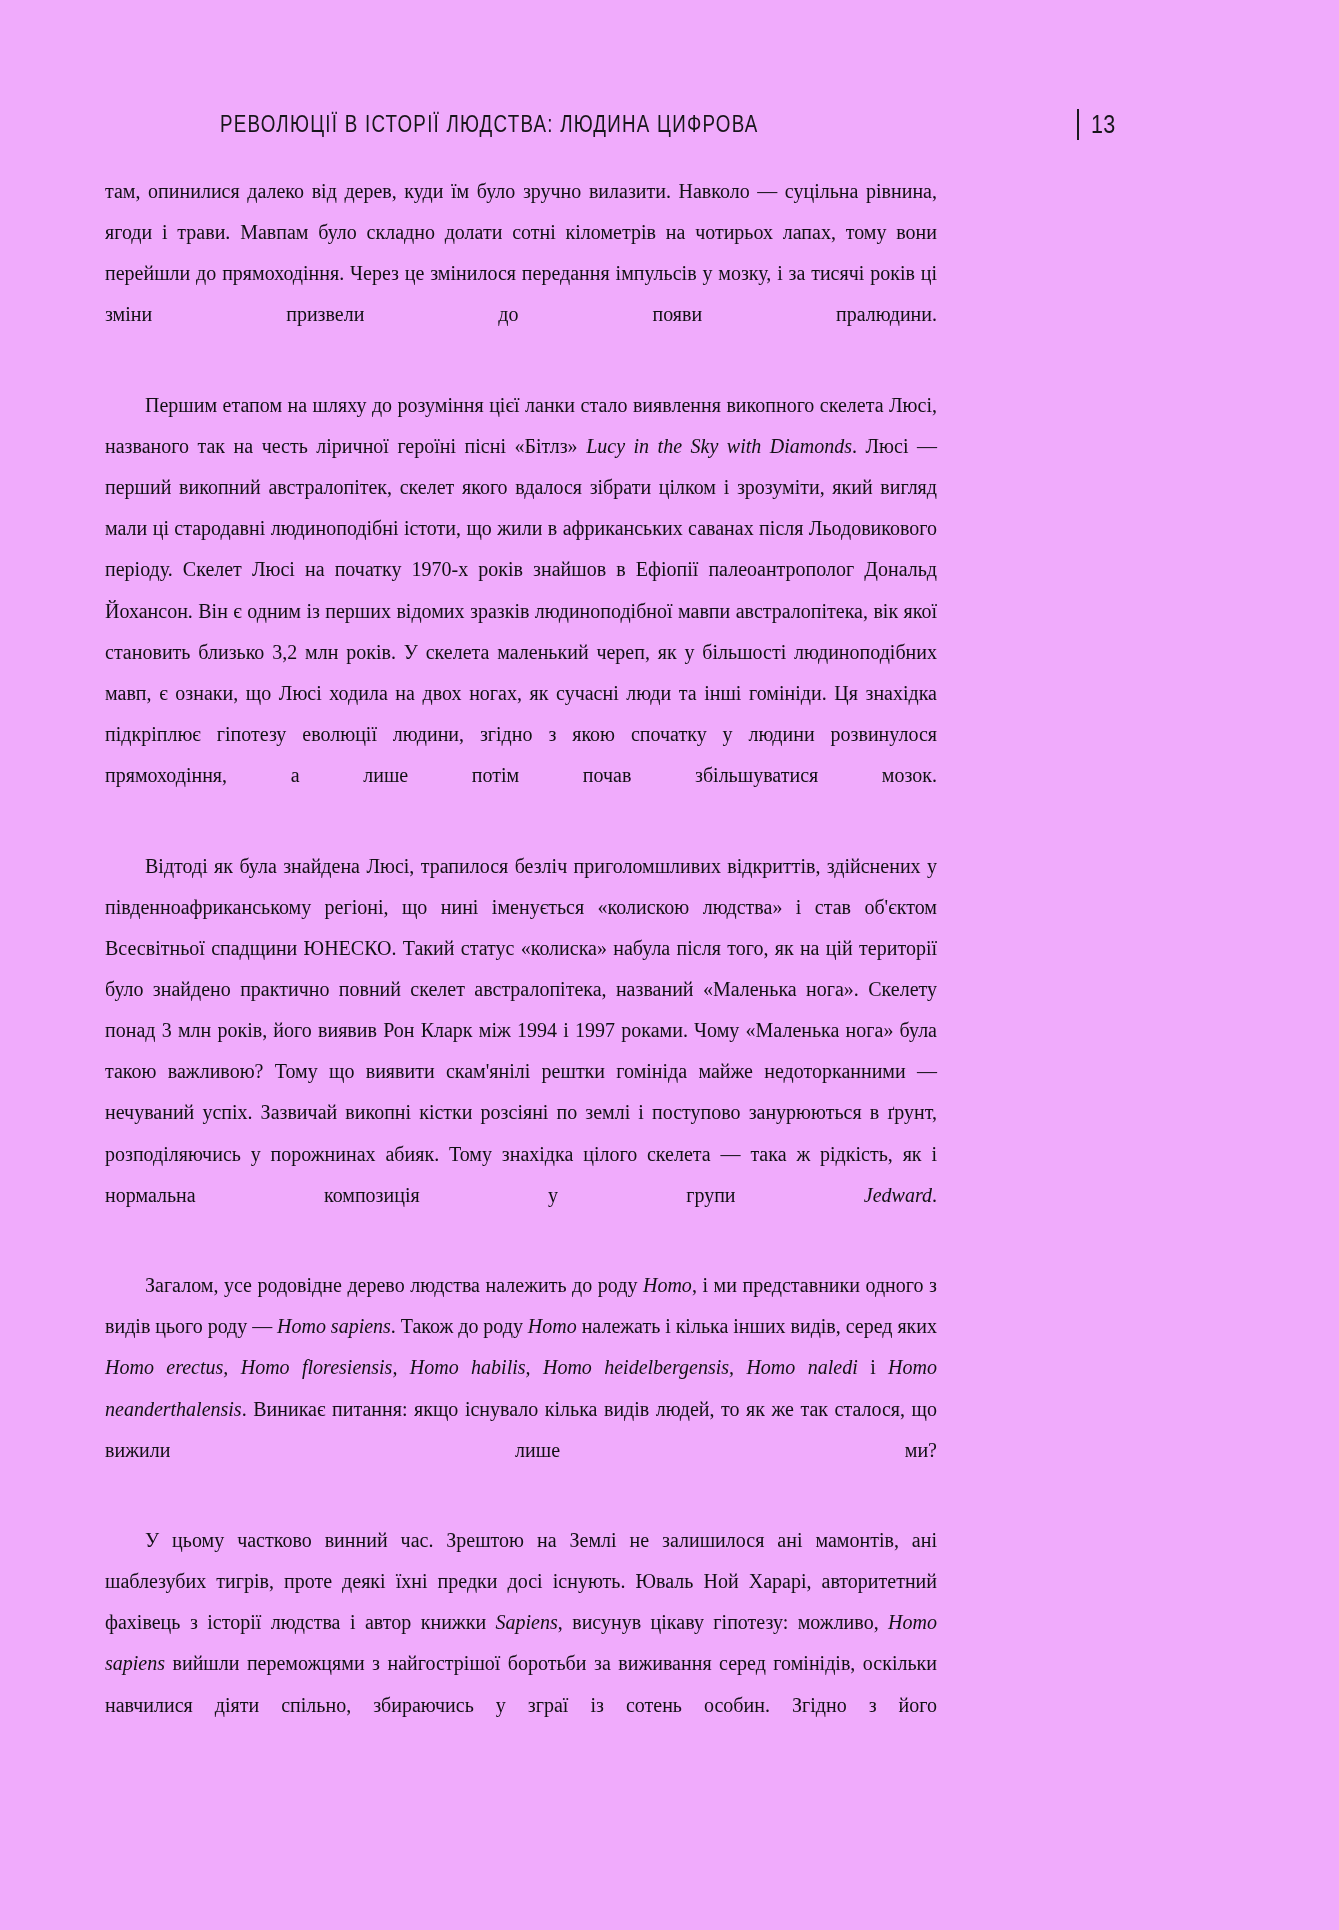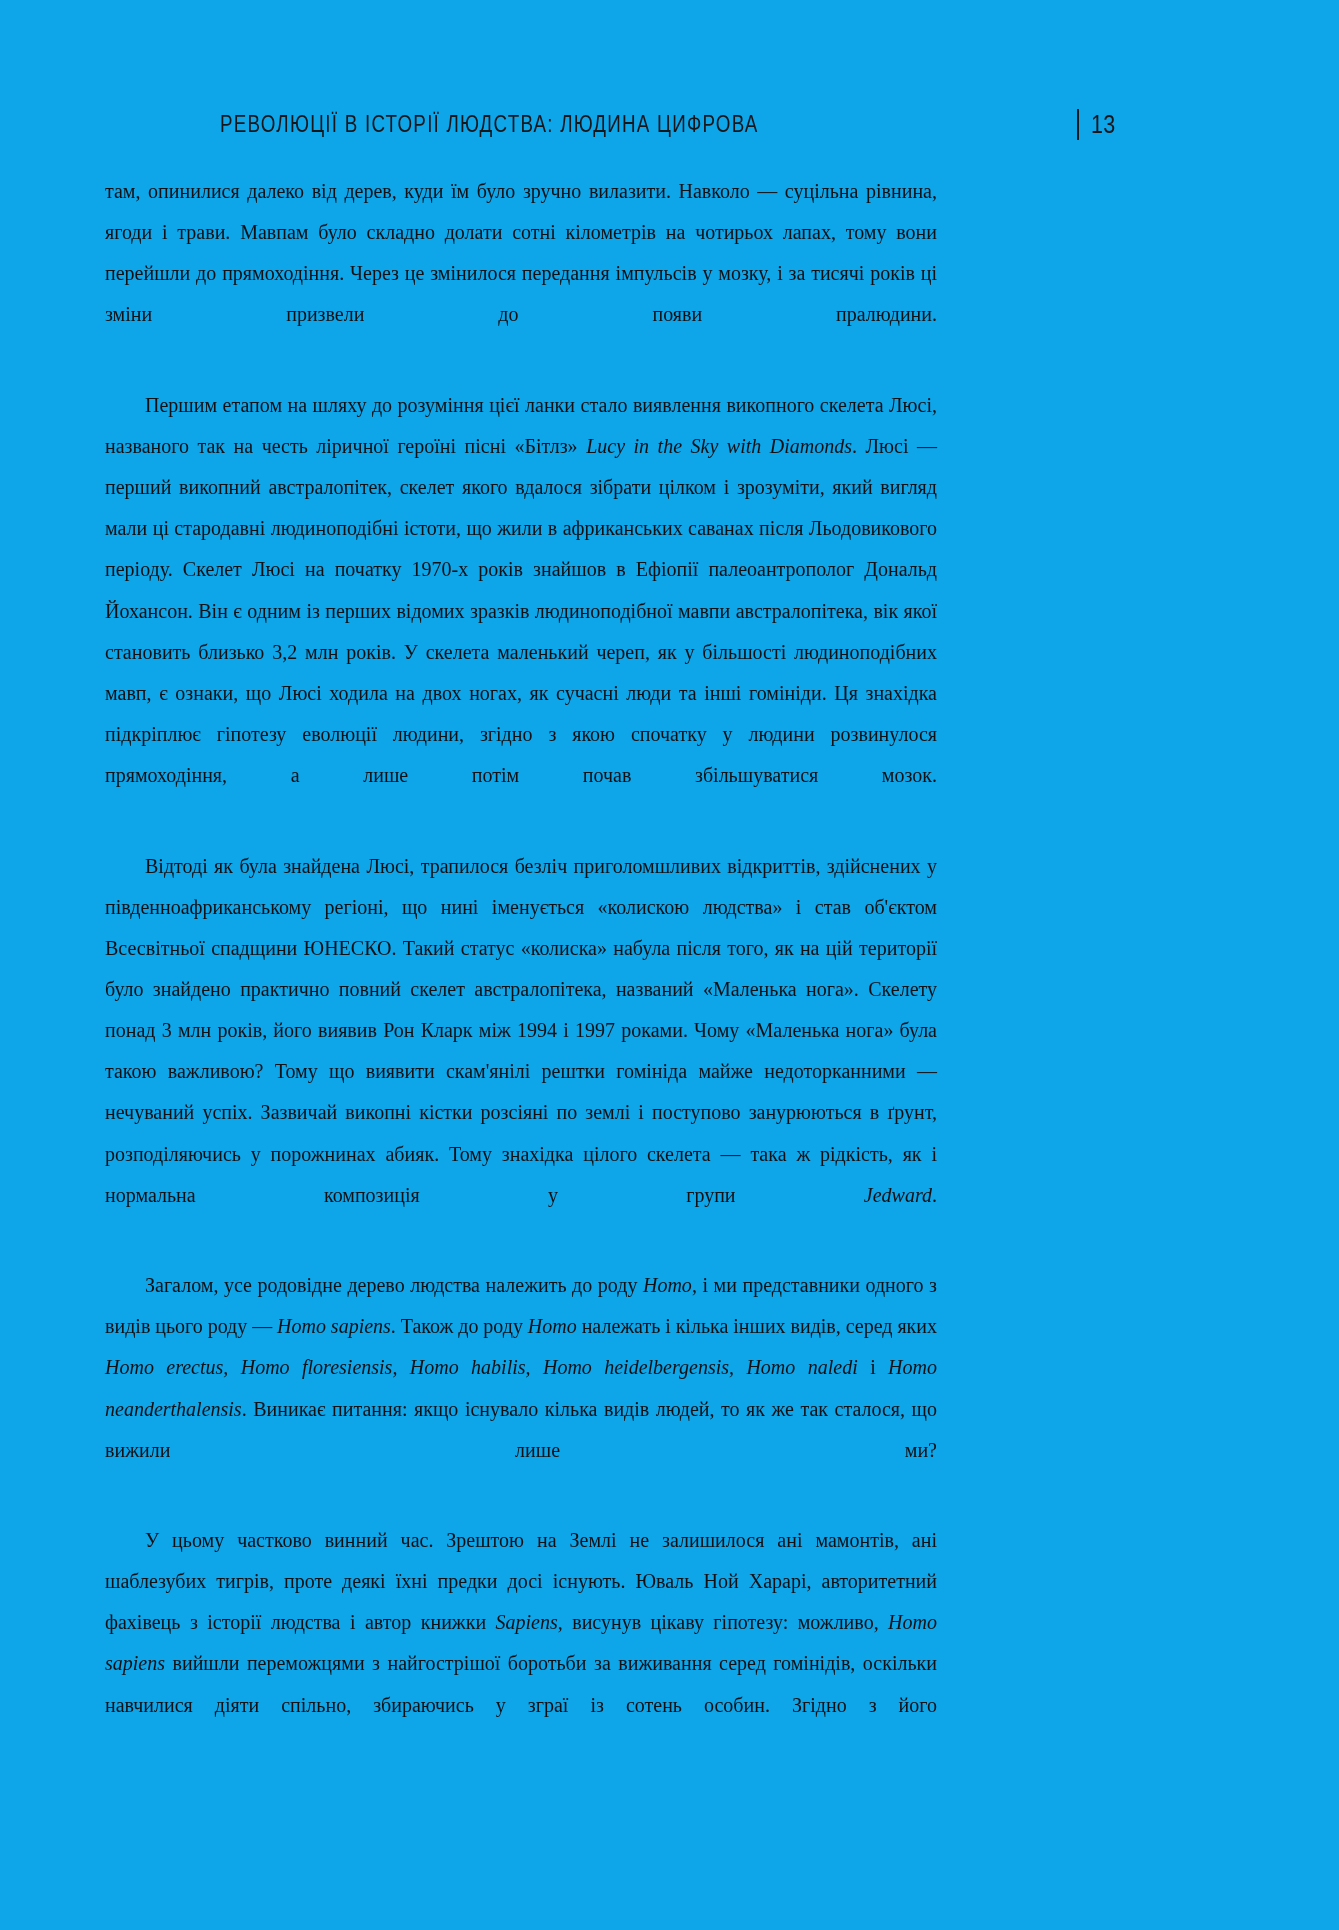--- a/index.html
+++ b/index.html
@@ -6,21 +6,21 @@
     margin: 0;
     padding: 0;
     background: #ffffff;
   }
 
   .page {
     position: relative;
     width: 1339px;
     height: 1930px;
     margin: 0 auto;
-    background: #0ea5e9;
+    background: #f0abfc;
     box-sizing: border-box;
     overflow: hidden;
   }
 
   
   .running-head {
     position: absolute;
     left: 0;
     right: 0;
     top: 104px;

